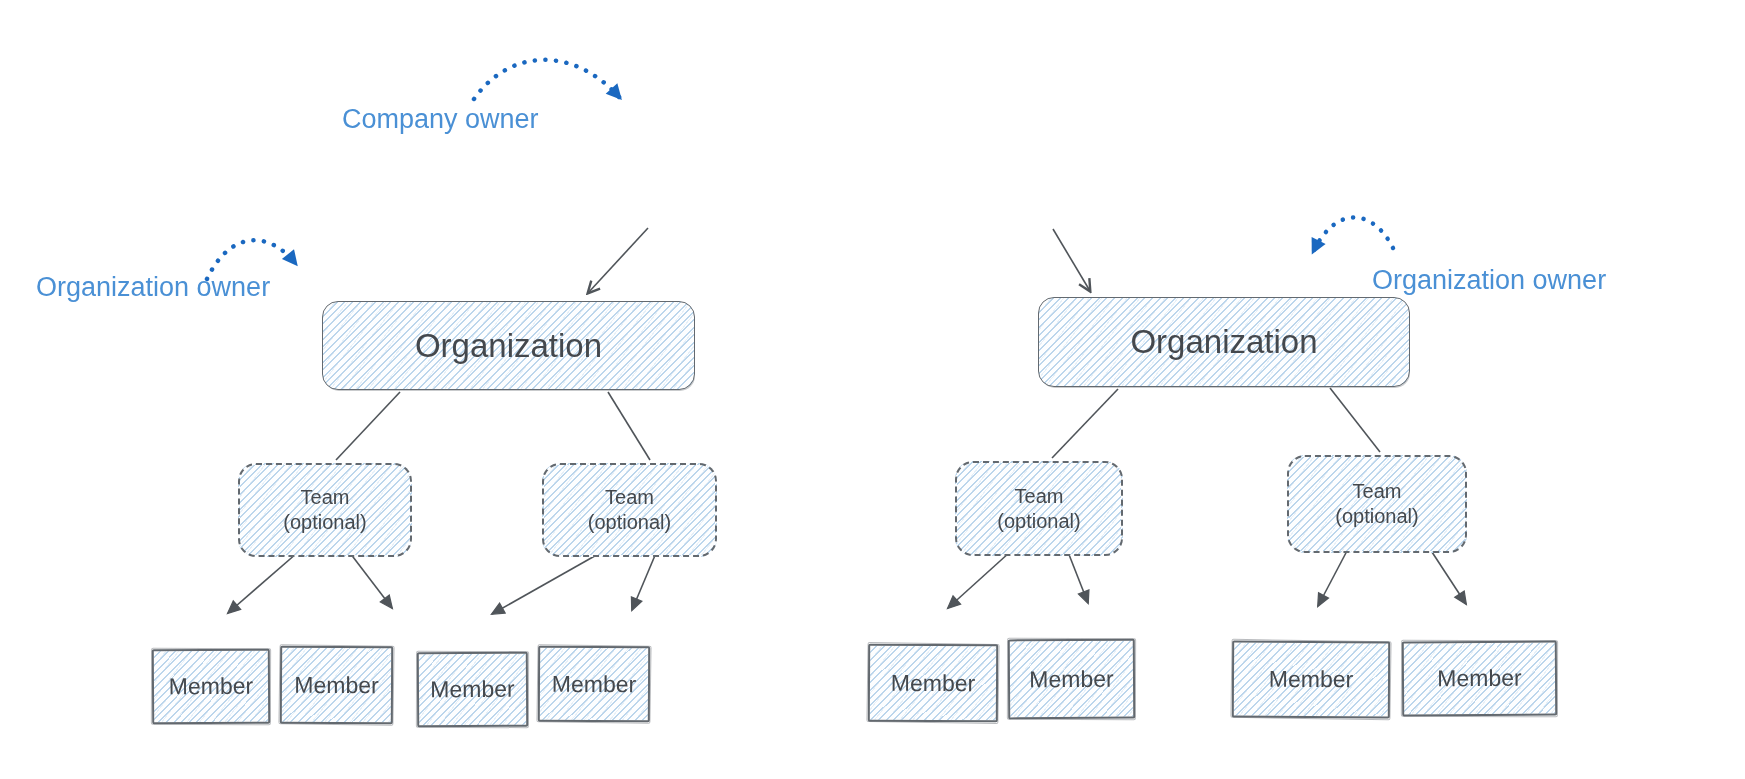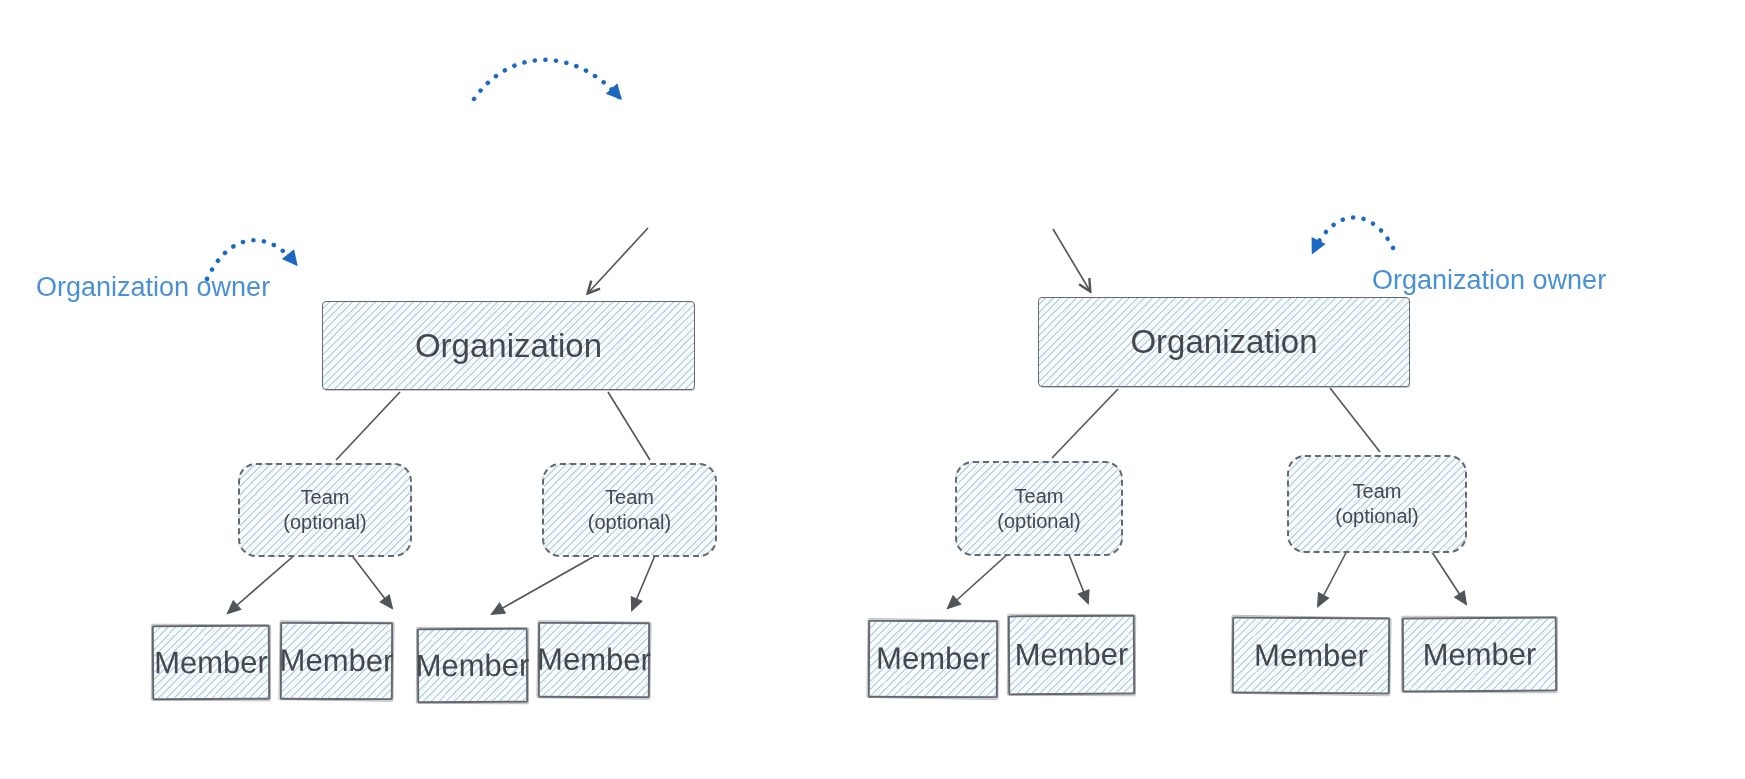--- a/index.html
+++ b/index.html
@@ -12,28 +12,28 @@
     position:absolute;z-index:1;display:flex;align-items:center;justify-content:center;
     color:var(--node-text);
     background:
       repeating-linear-gradient(135deg, rgba(255,255,255,0) 0 4px, var(--hatch-line) 4px 5.4px),
       repeating-linear-gradient(128deg, rgba(255,255,255,0) 0 9px, rgba(188,214,236,.35) 9px 10px),
       #fdfeff;
     border:1.6px solid var(--node-border);
     box-sizing:border-box;
     text-align:center;
   }
-  .rounded{border-radius:4px;box-shadow:1px 2px 0 -1px rgba(99,105,111,.35);}
+  .rounded{border-radius:16px;box-shadow:1px 2px 0 -1px rgba(99,105,111,.35);}
   .company{font-size:33px;border-radius:14px;}
   .org{font-size:33px;}
   .team{
     font-size:20px;line-height:1.25;border:2px dashed var(--node-border);border-radius:18px;
     box-shadow:none;
   }
-  .member{font-size:31px;border-width:2px;border-radius:2px;}
+  .member{font-size:23px;border-width:2px;border-radius:2px;margin-top:24px;}
   .member::after{
     content:"";position:absolute;inset:-3px;border:1.3px solid rgba(99,105,111,.45);
     border-radius:2px;transform:rotate(.55deg);pointer-events:none;
   }
   .member.tilt-a{transform:rotate(-.35deg);}
   .member.tilt-b{transform:rotate(.3deg);}
   .annotation{
     position:absolute;z-index:2;color:var(--annotation-text);
     font-size:27px;white-space:nowrap;
   }
@@ -77,20 +77,21 @@
     <line class="wire" x1="1010" y1="552" x2="948" y2="608" marker-end="url(#tri)"></line>
     <line class="wire" x1="1068" y1="552" x2="1088" y2="603" marker-end="url(#tri)"></line>
     <line class="wire" x1="1348" y1="549" x2="1318" y2="606" marker-end="url(#tri)"></line>
     <line class="wire" x1="1430" y1="549" x2="1466" y2="604" marker-end="url(#tri)"></line>
 
     <path class="blue-arc" d="M 474 99 C 508 50 572 44 620 98" marker-end="url(#btri)"></path>
     <path class="blue-arc" d="M 207 279 C 228 234 266 227 296 264" marker-end="url(#btri)"></path>
     <path class="blue-arc" d="M 1393 248 C 1374 210 1337 203 1313 252" marker-end="url(#btri)"></path>
   </svg>
 
+  <div class="annotation" style="left:342px;top:104px">Company owner</div>
   <div class="annotation" style="left:36px;top:272px">Organization owner</div>
   <div class="annotation" style="left:1372px;top:265px">Organization owner</div>
 
 
   <div class="node rounded org" style="left:322px;top:301px;width:373px;height:89px">
     <span>Organization</span>
   </div>
   <div class="node rounded org" style="left:1038px;top:297px;width:372px;height:90px">
     <span>Organization</span>
   </div>

